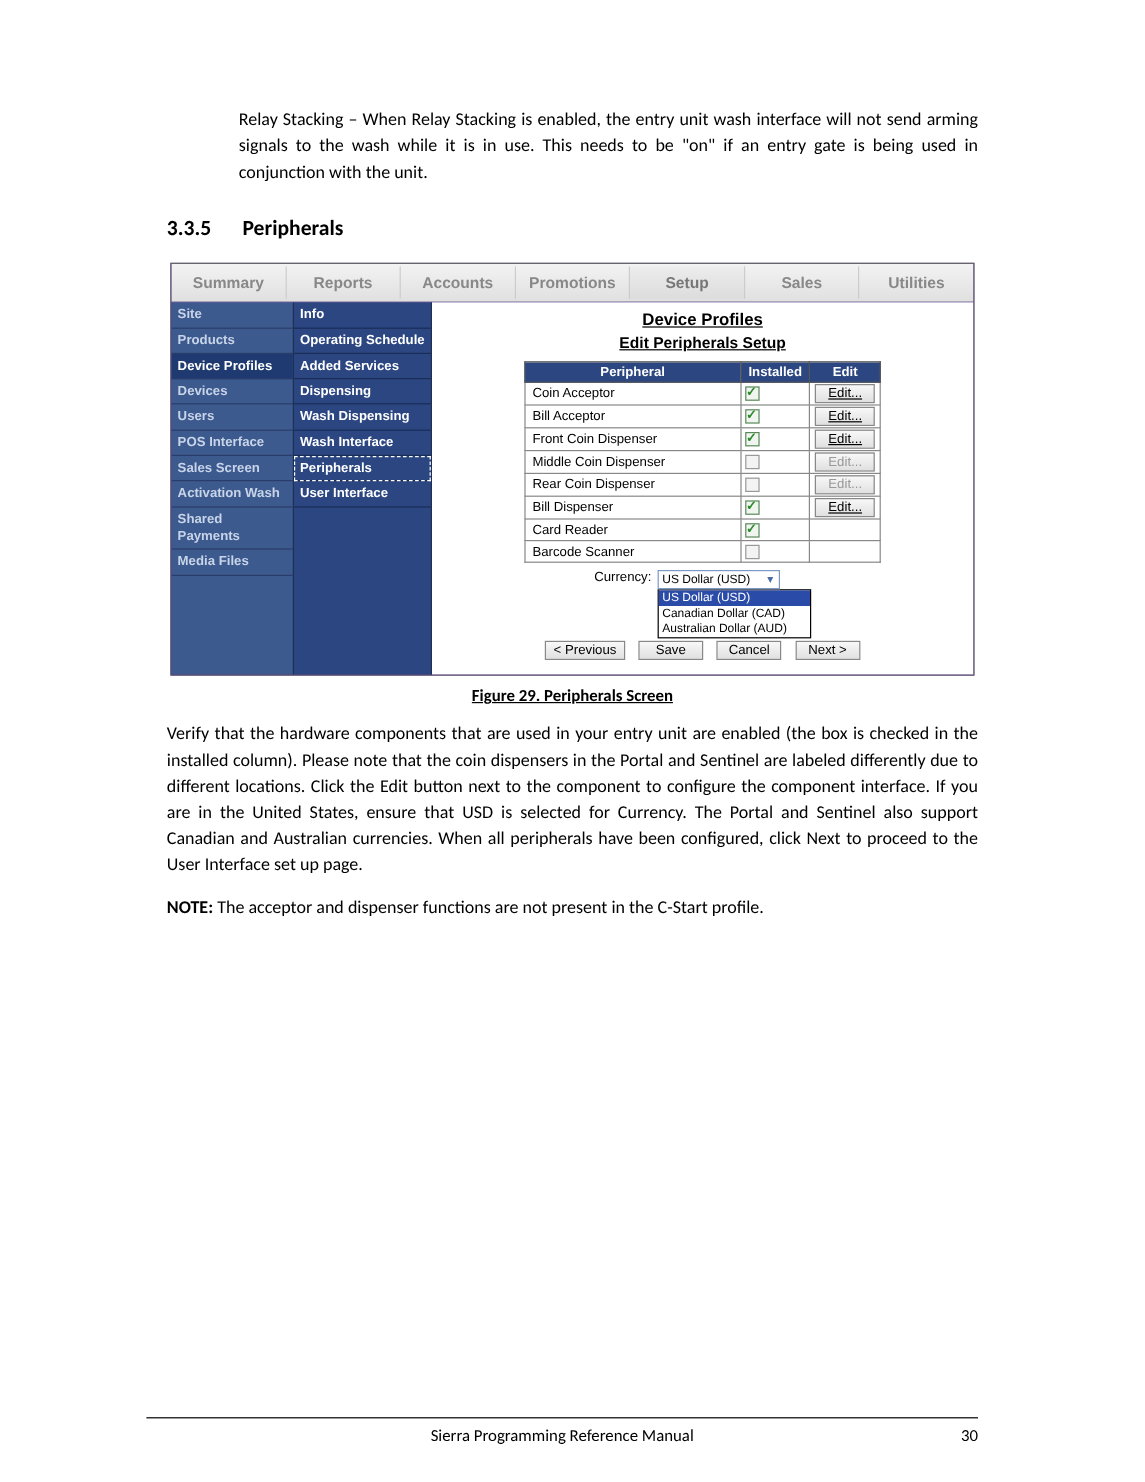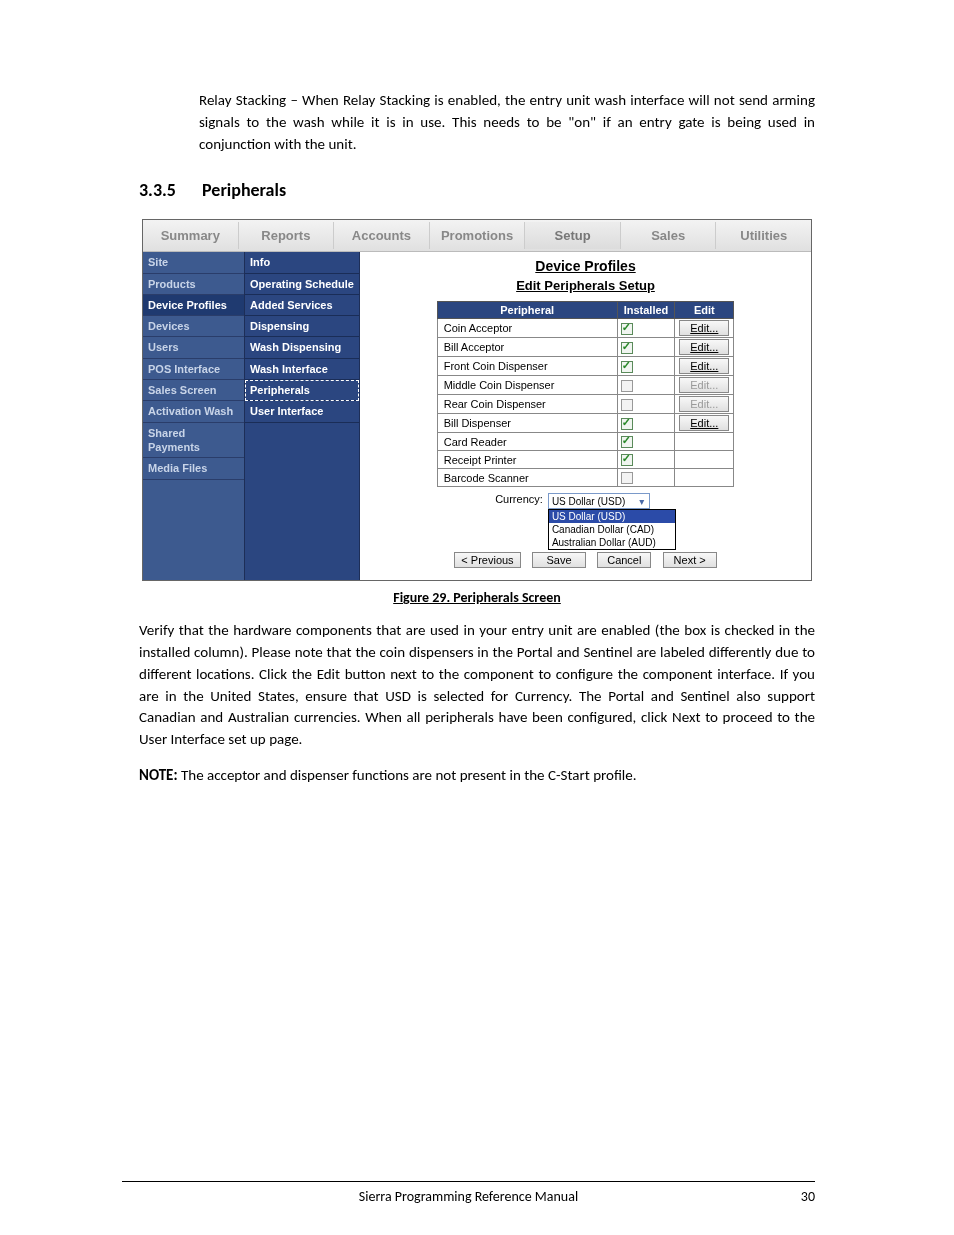--- a/index.html
+++ b/index.html
@@ -352,25 +352,20 @@
                   <td class="name-cell">Bill Dispenser</td>
                   <td class="inst-cell"><span class="chk checked"></span></td>
                   <td class="edit-cell"><span class="edit-btn">Edit...</span></td>
                 </tr>
                 <tr>
                   <td class="name-cell">Card Reader</td>
                   <td class="inst-cell"><span class="chk checked"></span></td>
                   <td class="edit-cell"></td>
                 </tr>
                 <tr>
-                  <td class="name-cell">Receipt Printer</td>
-                  <td class="inst-cell"><span class="chk checked"></span></td>
-                  <td class="edit-cell"></td>
-                </tr>
-                <tr>
                   <td class="name-cell">Barcode Scanner</td>
                   <td class="inst-cell"><span class="chk off"></span></td>
                   <td class="edit-cell"></td>
                 </tr>
               </tbody>
           </table>
 
           <div class="currency-row">
             <span class="currency-label">Currency:</span>
             <span class="currency-select-wrap">

